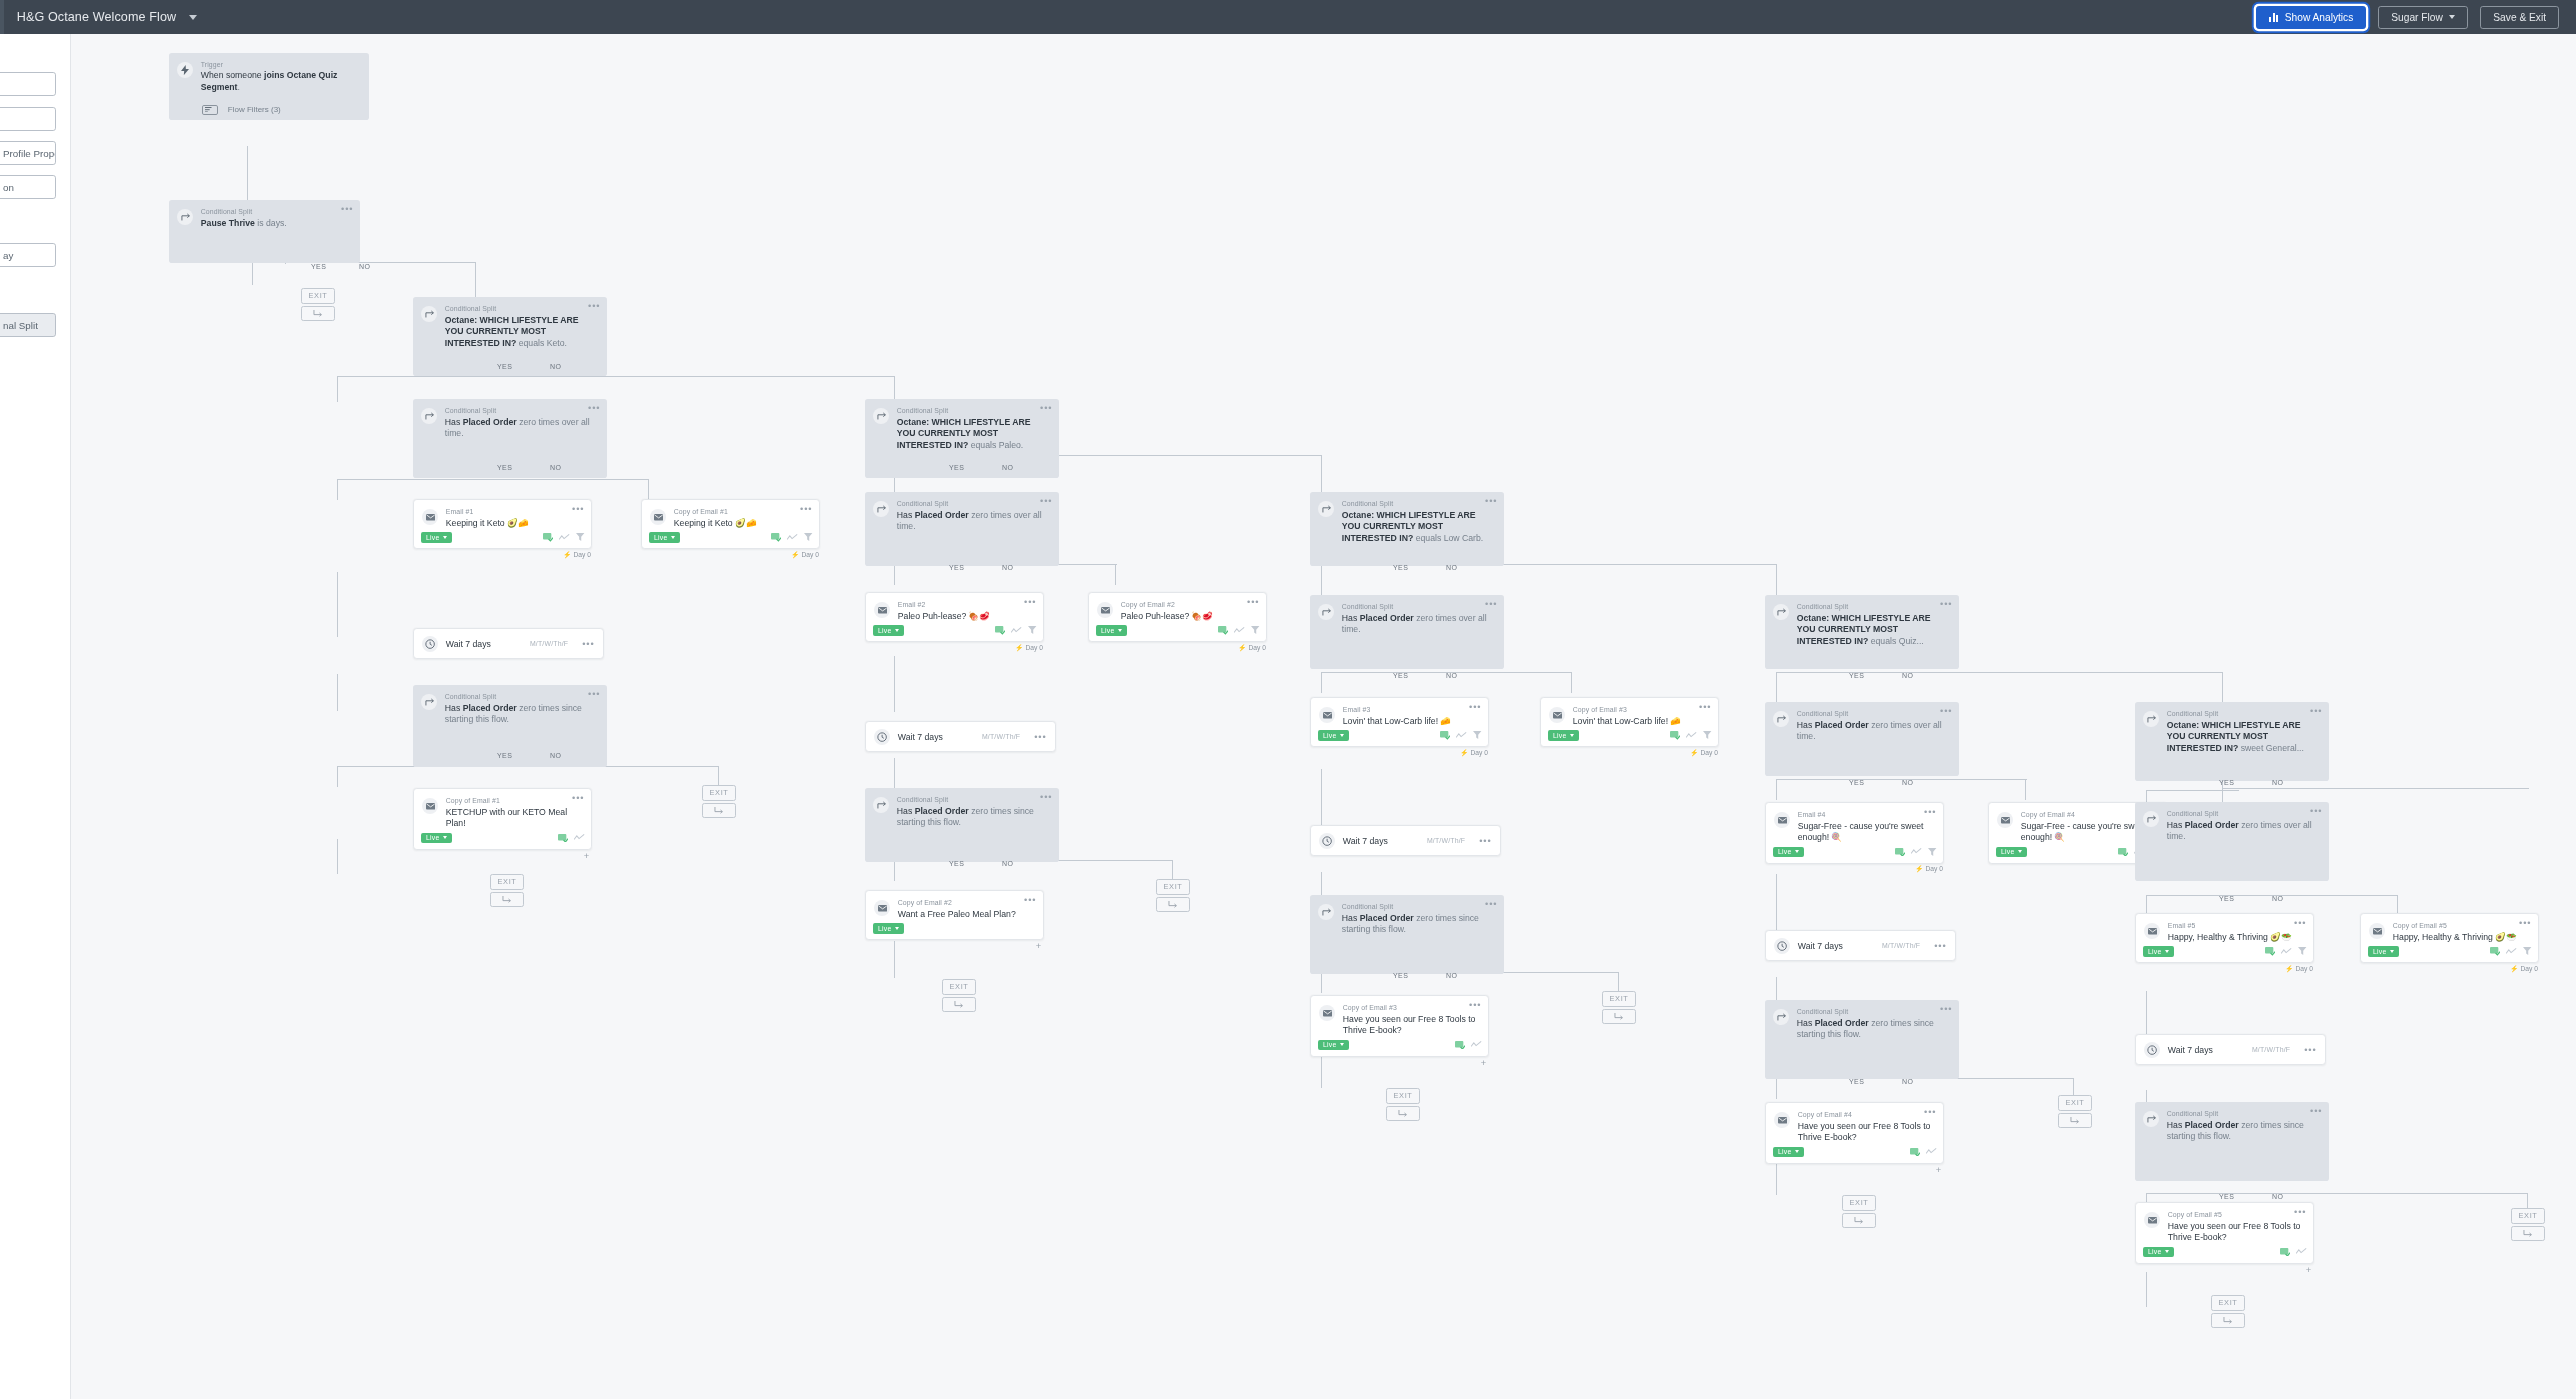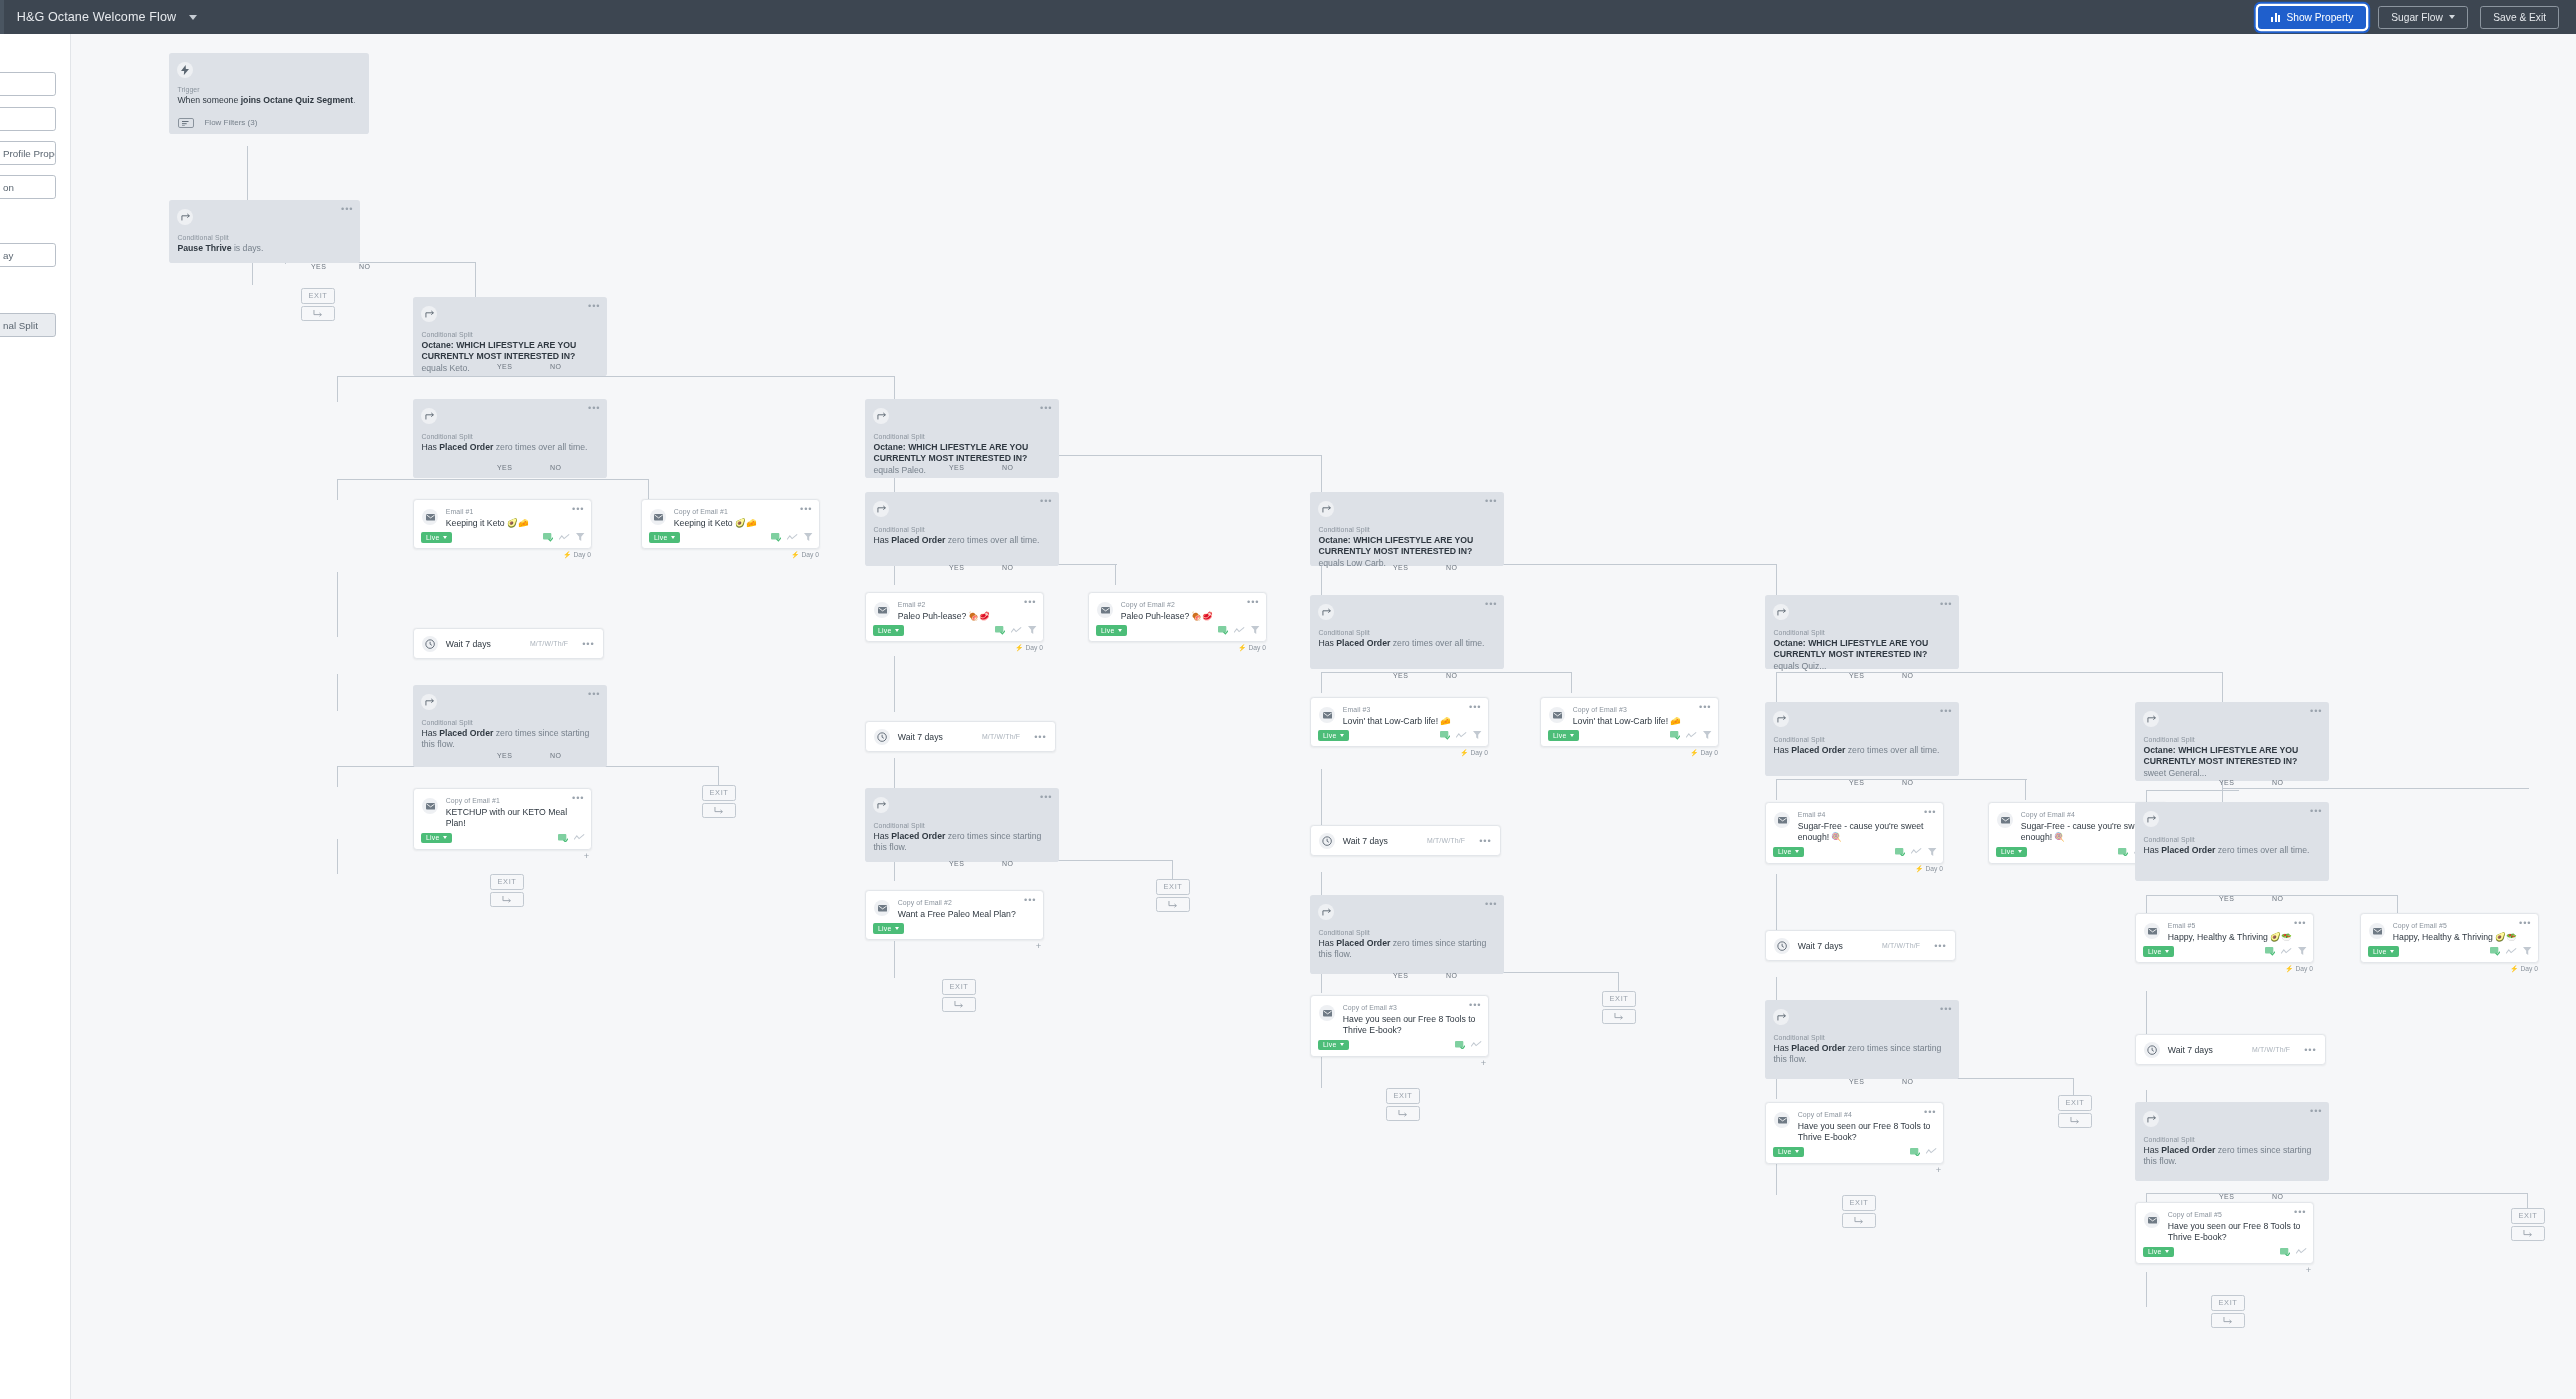--- a/index.html
+++ b/index.html
@@ -65,21 +65,21 @@
     background:#f6f7f9; overflow:hidden;
   }
   .conn { position:absolute; background:#c2c9d1; }
   .conn.h { height:1.3px; }
   .conn.v { width:1.3px; }
 
   .node { position:absolute; }
 
   .card-split, .card-trigger {
     background:#dde1e7; border-radius:2.8px; padding:7.4px 9.3px 7.4px 8.4px;
-    display:flex; gap:7.4px;flex-direction:column;
+    display:flex; gap:7.4px;
   }
   .card-email, .card-wait {
     background:#ffffff; border:0.9px solid #e3e6ea; border-radius:3.7px;
     box-shadow:0 0.9px 1.9px rgba(40,50,60,.07);
   }
   .ic-circle {
     width:16px; height:16px; border-radius:50%; background:#eef0f3;
     flex:0 0 16px; display:flex; align-items:center; justify-content:center;
     margin-top:1.9px;
   }
@@ -156,21 +156,21 @@
     <span>H&amp;G Octane Welcome Flow</span>
     <span class="caret-down"></span>
   </div>
   <div class="top-actions">
     <div class="btn btn-primary">
       <span class="bars-icon">
           <i></i>
           <i></i>
           <i></i>
         </span>
-      <span>Show Property</span>
+      <span>Show Analytics</span>
     </div>
     <div class="btn">
       <span>Sugar Flow</span>
       <span class="caret-sm"></span>
     </div>
     <div class="btn">
       <span>Save &amp; Exit</span>
     </div>
   </div>
 </div>

